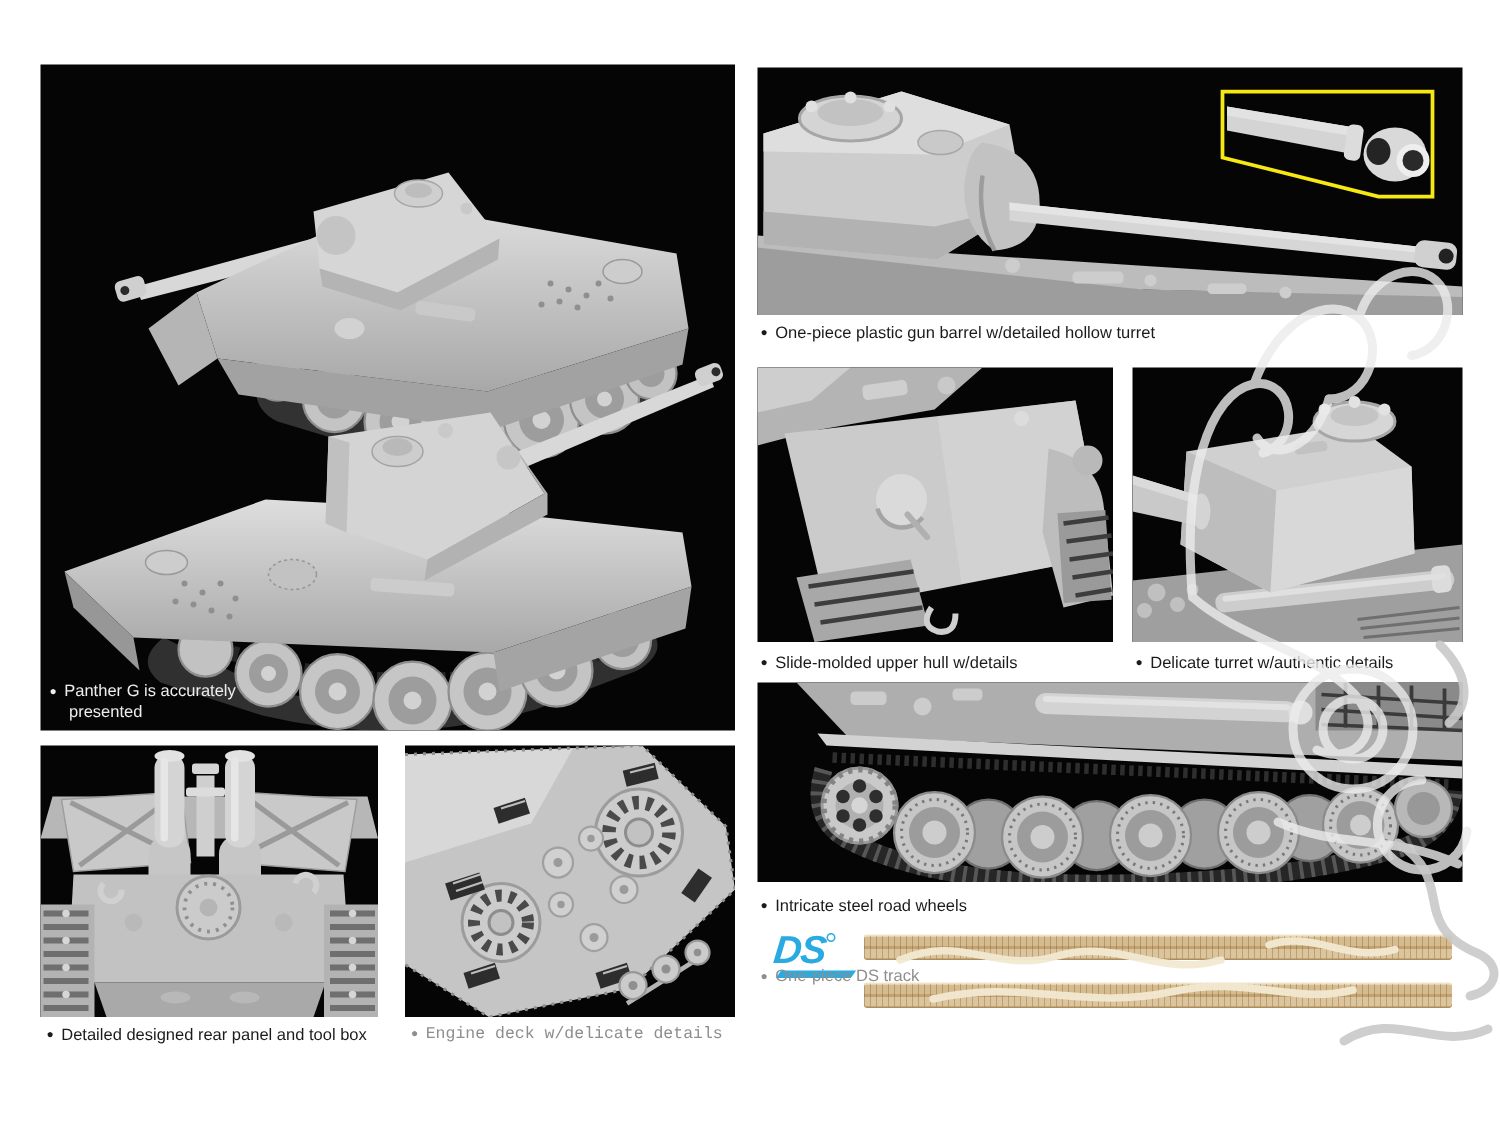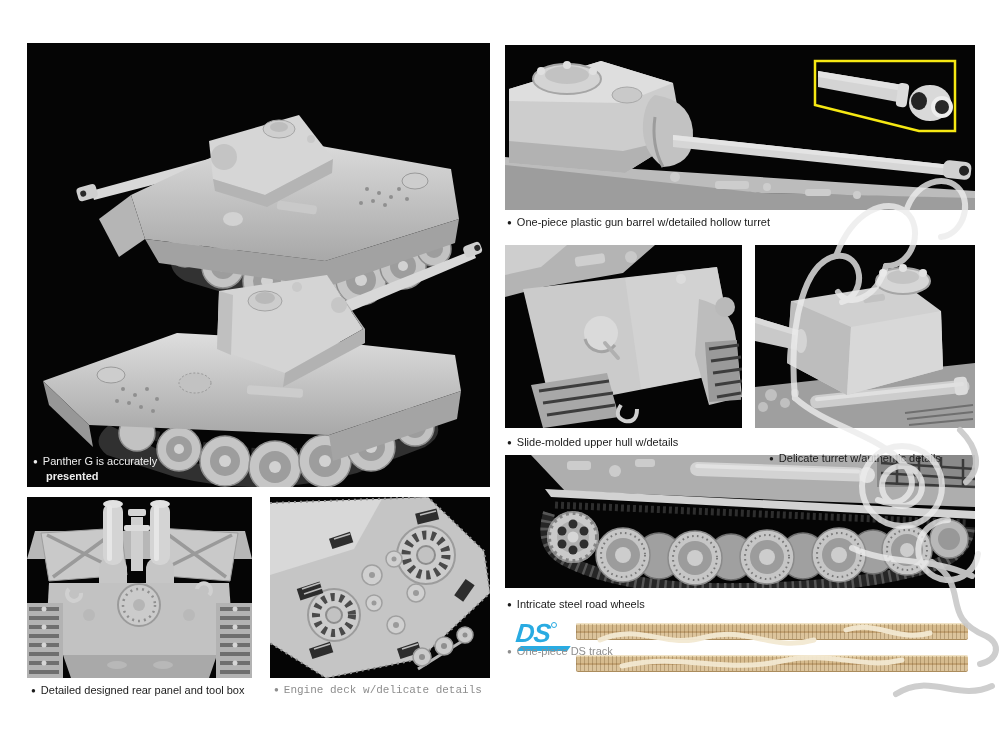--- a/index.html
+++ b/index.html
@@ -5,21 +5,21 @@
   html,body{margin:0;padding:0;}
   body{width:1000px;height:750px;background:#ffffff;position:relative;overflow:hidden;
        font-family:"Liberation Sans",sans-serif;}
   .stage{position:absolute;left:0;top:0;width:1000px;height:750px;}
   .panel{position:absolute;background:#050505;overflow:hidden;}
   .panel svg{display:block;width:100%;height:100%;}
   .cap{position:absolute;font-size:11px;line-height:14px;color:#1b1b1b;white-space:nowrap;z-index:3;}
   .cap .b{font-size:8px;vertical-align:1px;margin-right:5px;}
   .cap.gray{color:#8e8e8e;}
   .cap.white{color:#eeeeee;white-space:normal;width:190px;}
-  .cap.white .l2{padding-left:13px;font-weight:bold;}
+  .cap.white .l2{padding-left:13px;}
   #ds-logo{position:absolute;left:516px;top:620px;width:62px;height:36px;z-index:3;}
   #ds-logo .ds-text{display:inline-block;font-weight:bold;font-style:italic;font-size:26px;
       line-height:26px;color:#29abe2;letter-spacing:-1px;transform:skewX(-6deg);}
   #ds-logo .ds-reg{display:inline-block;width:4px;height:4px;border:1px solid #29abe2;border-radius:50%;
       vertical-align:14px;margin-left:1px;}
   #ds-logo .ds-bar{width:50px;height:5px;background:#29abe2;margin-top:0px;transform:skewX(-35deg);
       margin-left:3px;}
   .track-strip{position:absolute;left:576px;width:392px;height:17px;z-index:2;border-radius:2px;
       background:
         repeating-linear-gradient(90deg, rgba(92,66,28,.28) 0 1px, rgba(255,255,255,0) 1px 4px),
@@ -287,21 +287,21 @@
       <circle cx="128" cy="28" r="4" fill="#e2e2e2"></circle>
         <circle cx="148" cy="23" r="4" fill="#e2e2e2"></circle>
       <circle cx="168" cy="28" r="4" fill="#e2e2e2"></circle>
 
       <path d="M0,72 L46,86 L46,106 L0,96 Z" fill="#c9c9c9"></path>
       <path d="M0,72 L46,86 L46,92 L0,78 Z" fill="#dadada"></path>
       <ellipse cx="46" cy="96" rx="6" ry="12" fill="#d4d4d4"></ellipse>
       <rect x="108" y="50" width="22" height="7" rx="3" fill="#c2c2c2" transform="rotate(-8 119 53)"></rect>
     </svg>
   </div>
-  <div class="cap" style="left:757px;top:451px;margin-left:12px;">
+  <div class="cap" style="left:757px;top:435px;">
     <span class="b">●</span><span>Delicate turret w/authentic details</span>
   </div>
 
   <div class="panel" style="left:505px;top:455px;width:470px;height:133px;">
     <svg viewBox="0 0 470 133">
 
       <path d="M26,0 L470,0 L470,52 L300,46 L60,36 Z" fill="#aeaeae"></path>
       <path d="M40,34 L470,56 L470,64 L46,42 Z" fill="#d2d2d2"></path>
       <g transform="rotate(2 280 18)">
         <rect x="185" y="10" width="175" height="14" rx="7" fill="#d3d3d3"></rect>

